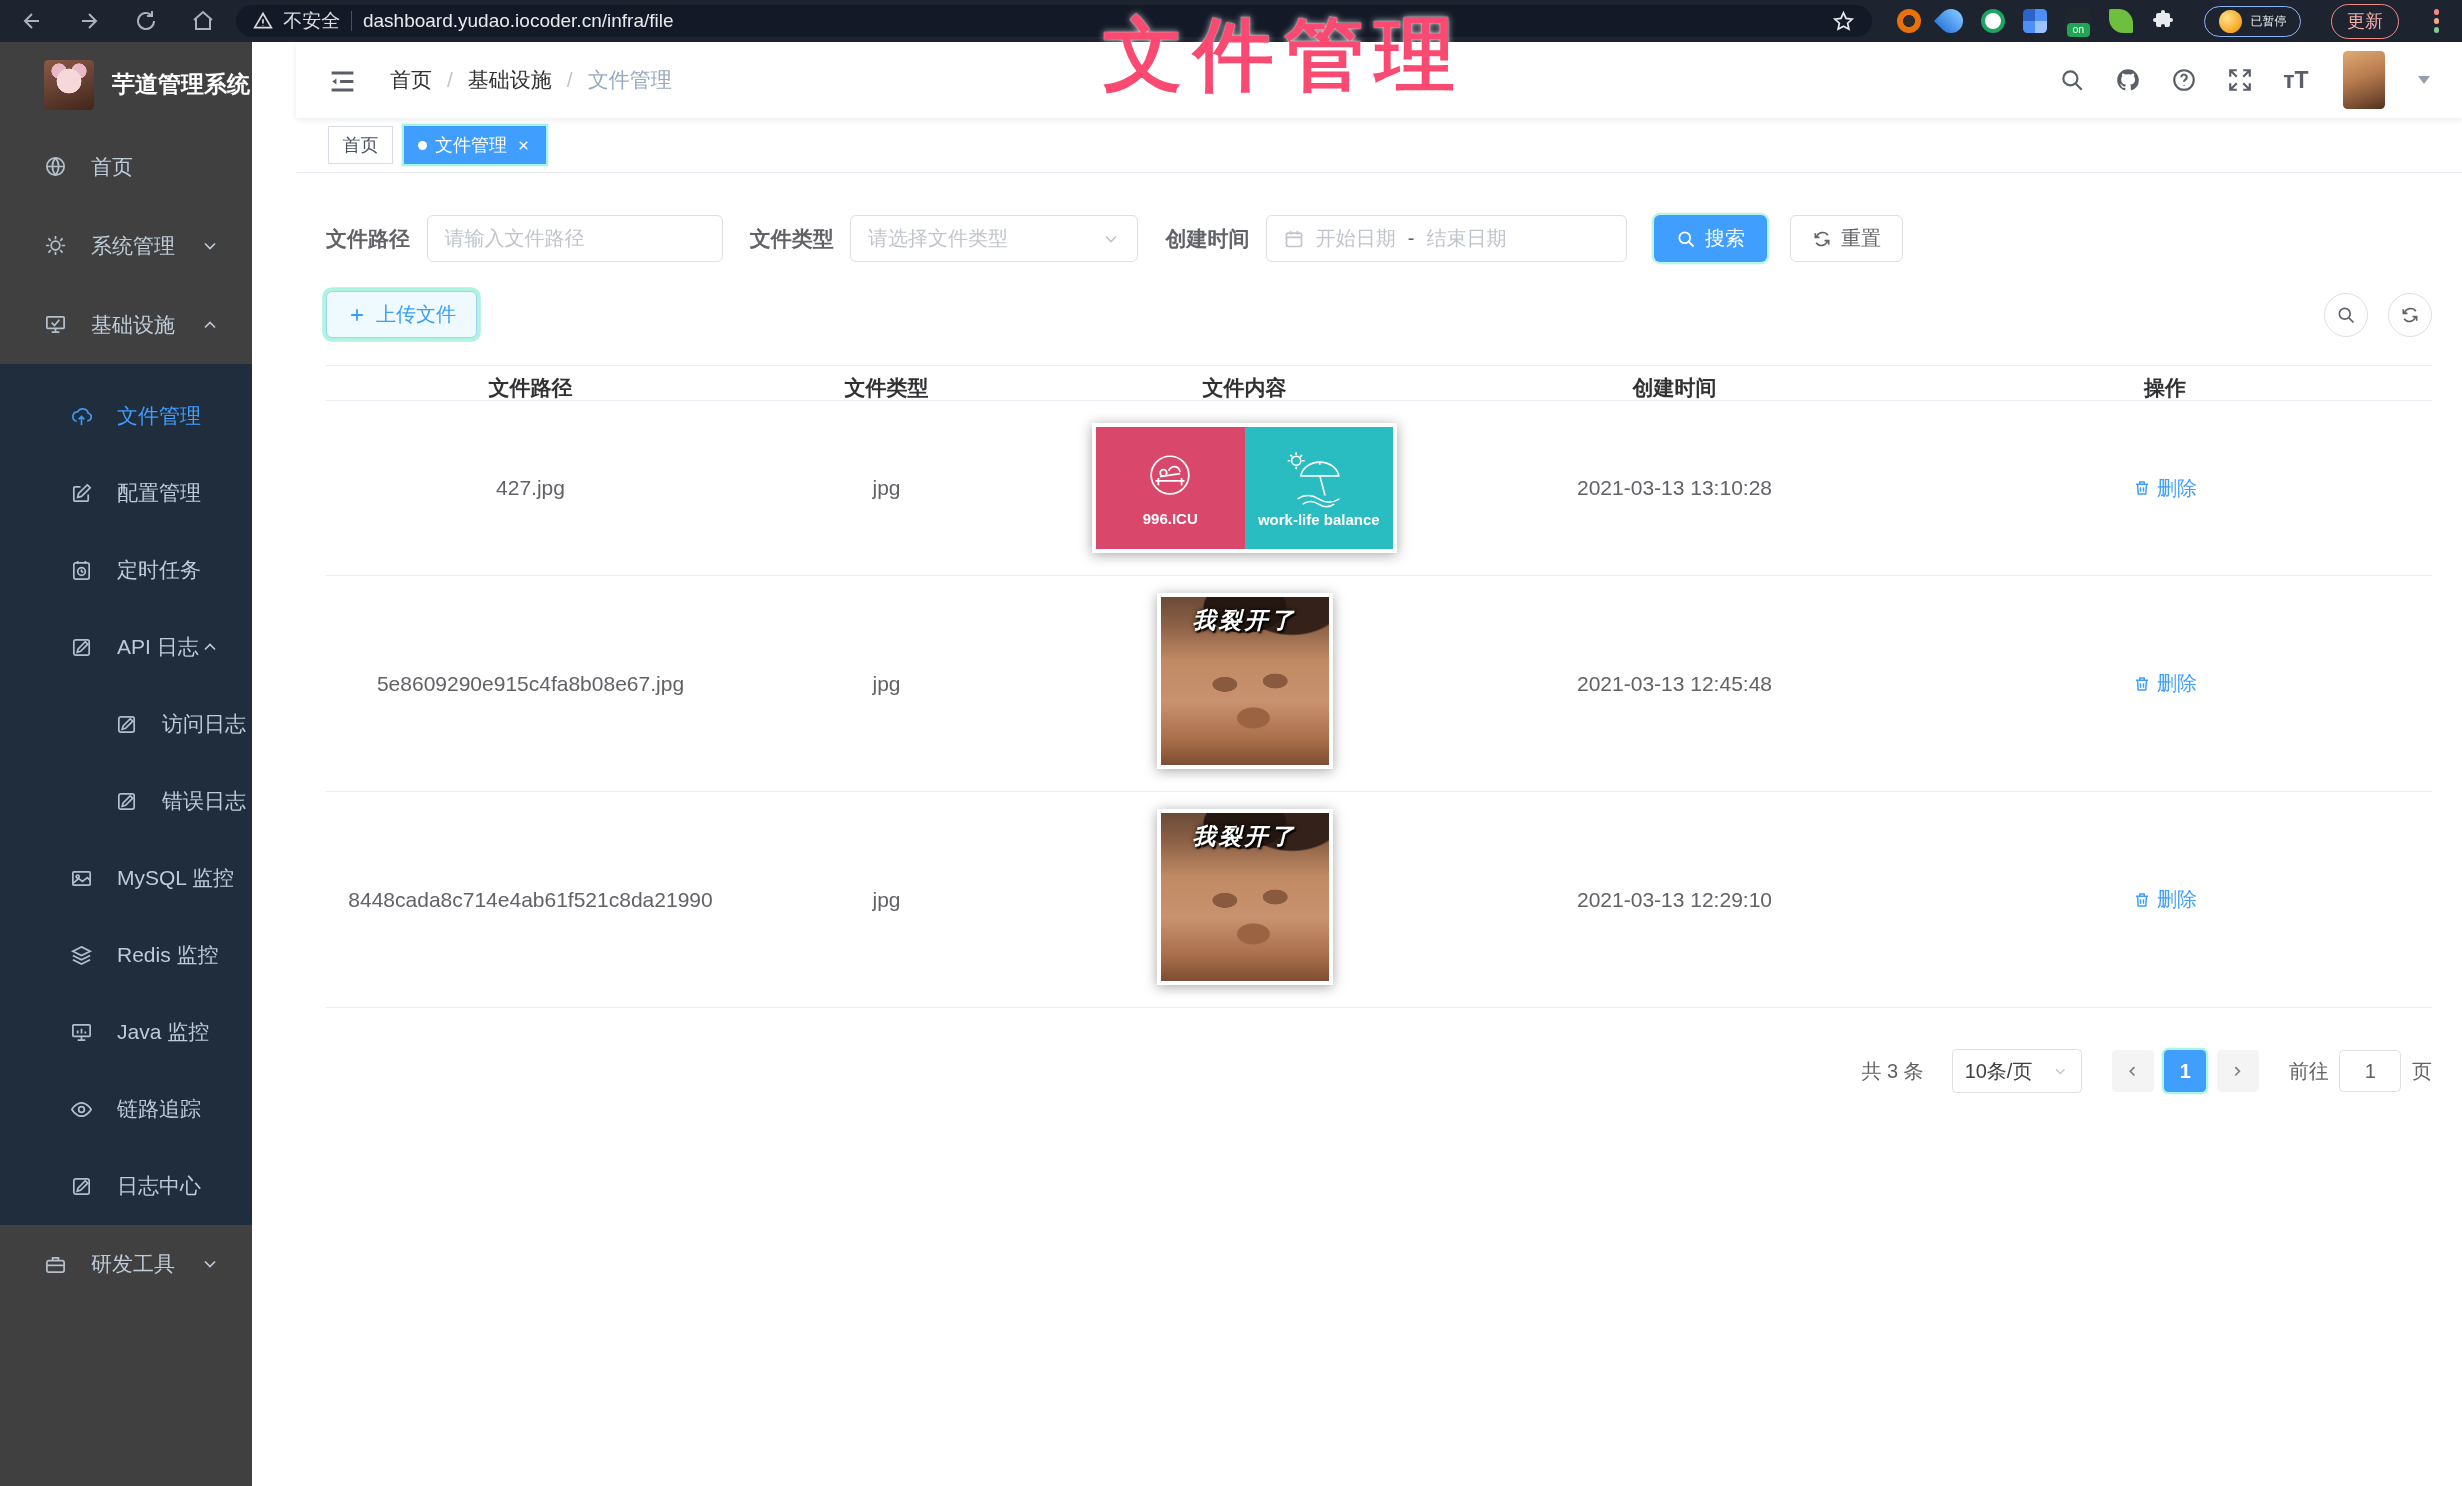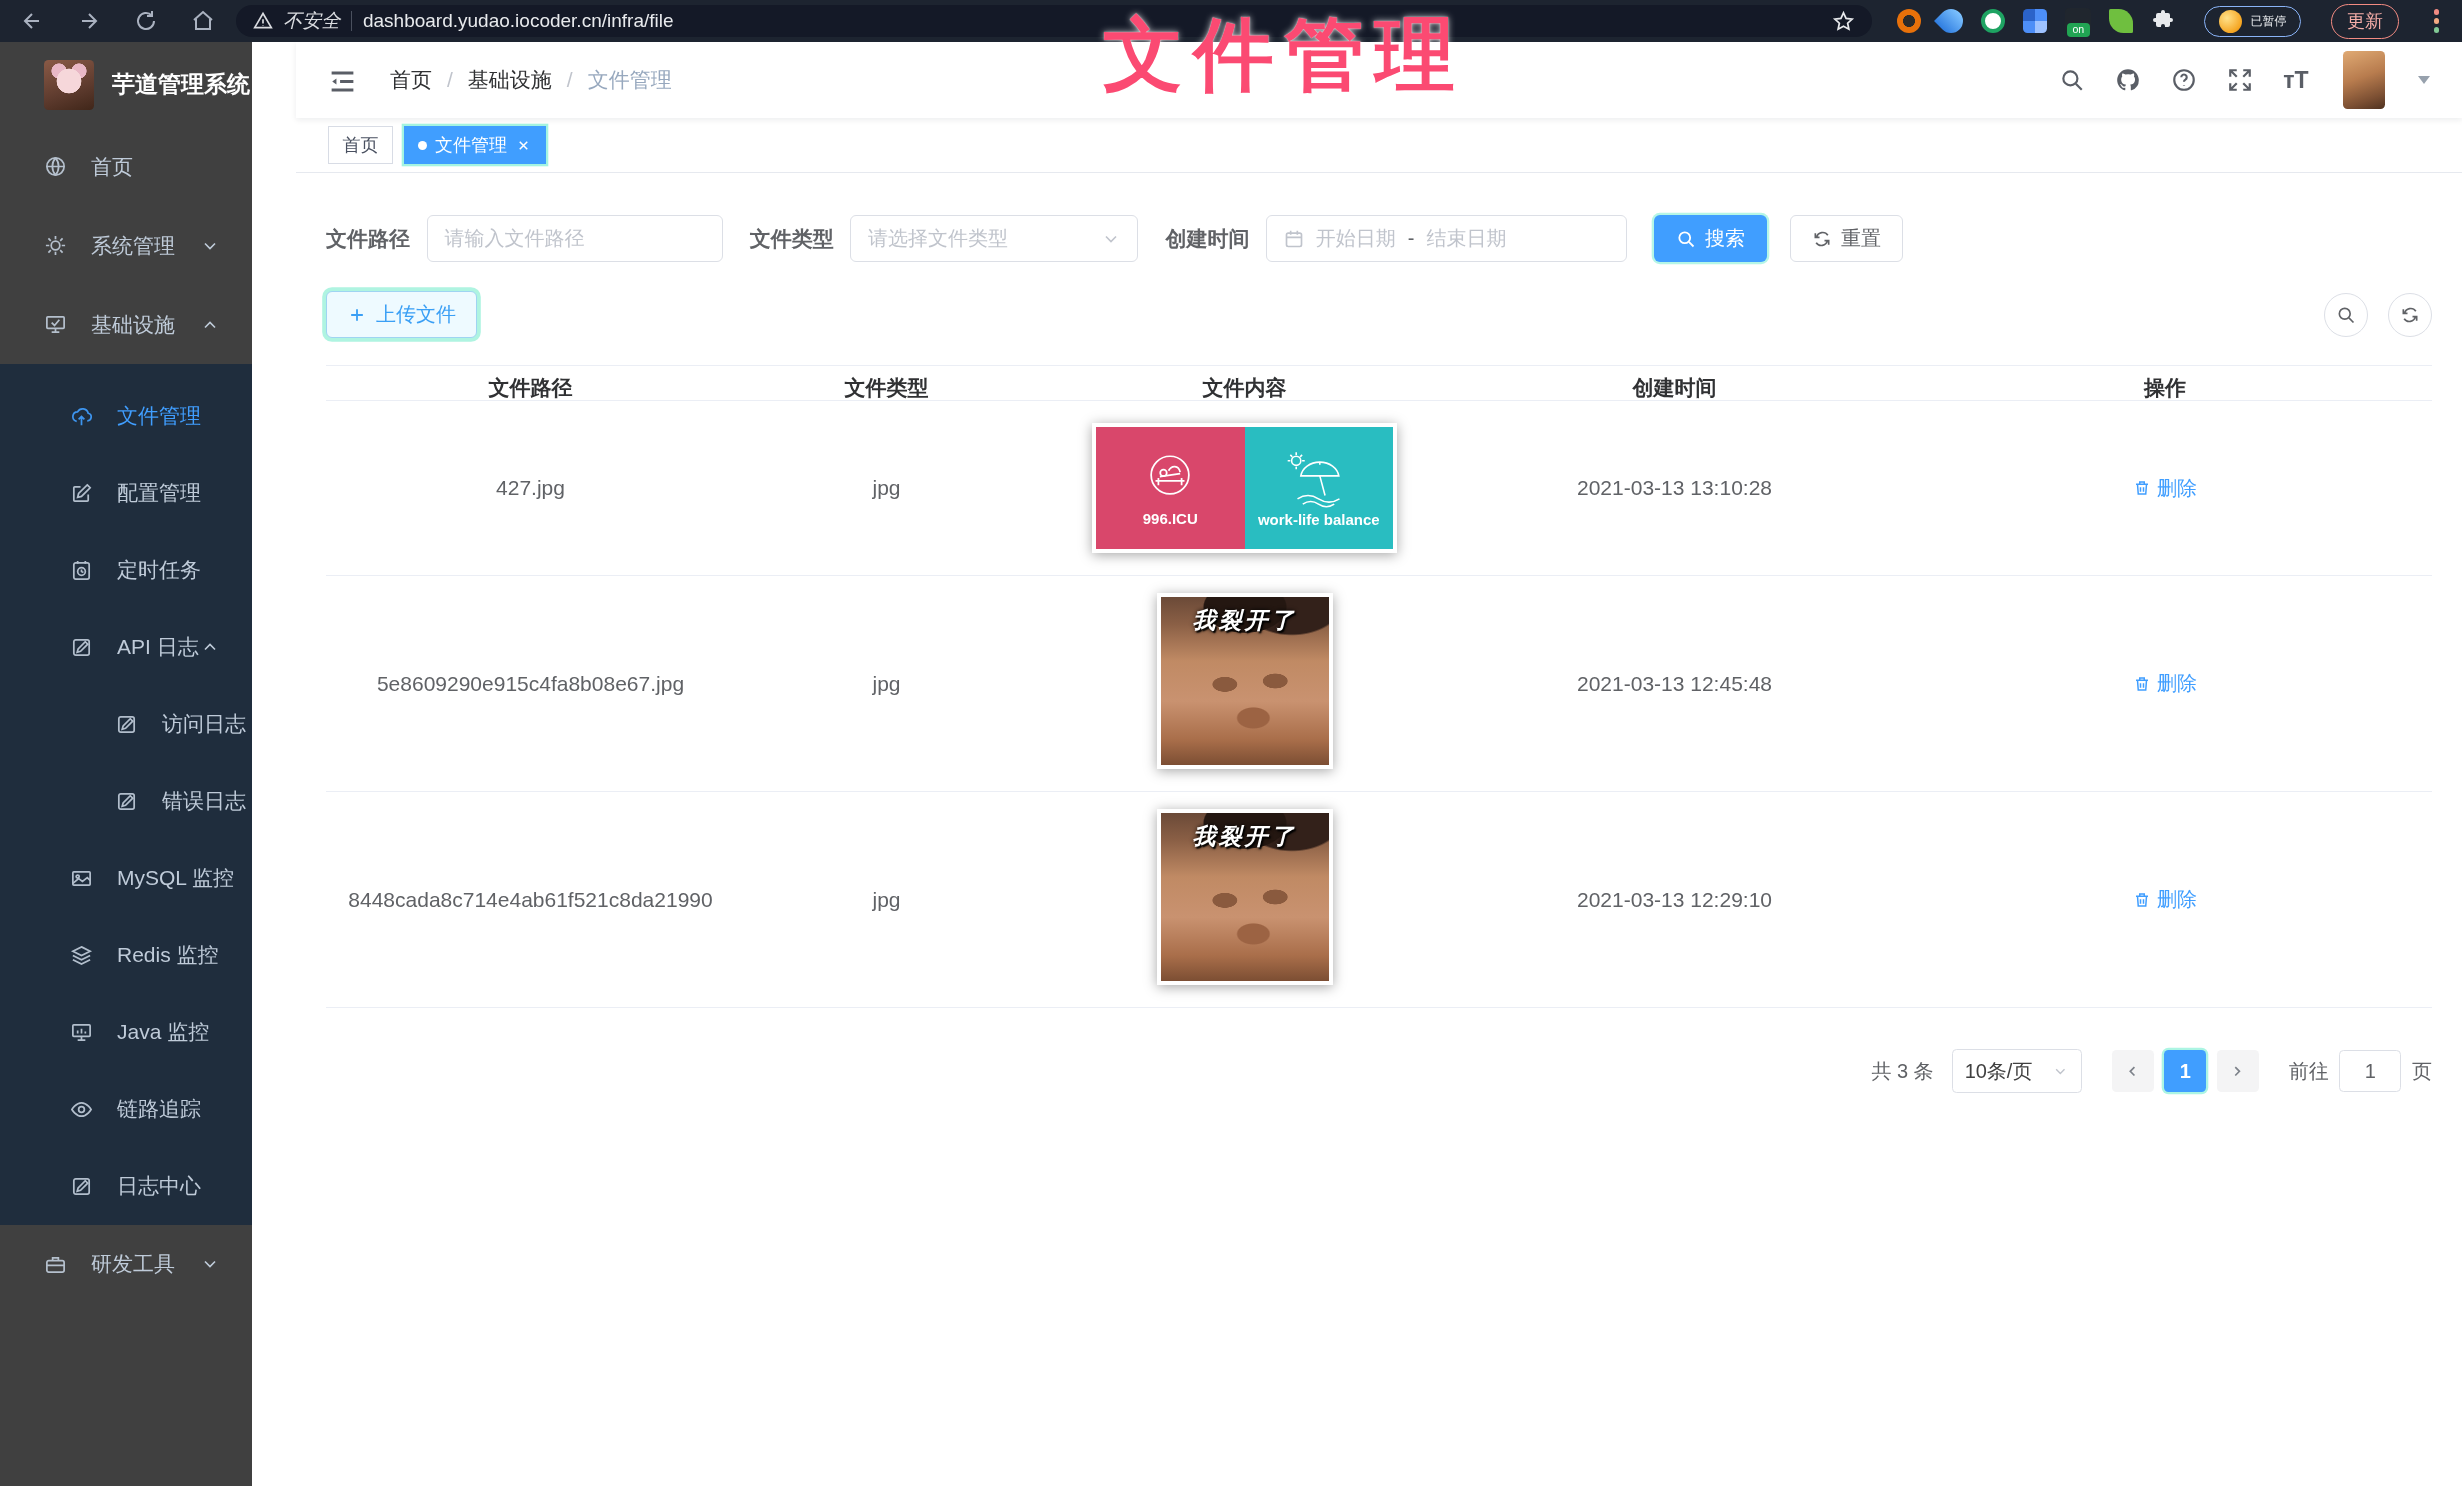--- a/index.html
+++ b/index.html
@@ -14,21 +14,21 @@
   .browser-bar {
     position:absolute; left:0; top:0; width:2462px; height:42px;
     background:#1d2430; display:flex; align-items:center; padding:0 20px; z-index:5;
   }
   .bnav { display:flex; align-items:center; gap:33px; color:#aab2c0; }
   .bnav .nbtn { width:24px; height:24px; cursor:pointer; }
   .omnibox {
     flex:1; margin:0 21px; height:32px; background:#141927; border-radius:18px;
     display:flex; align-items:center; padding:0 16.7px; gap:10.6px; color:#dadce0; min-width:0;
   }
-  .sec-label { font-size:19px; color:#dadce0; white-space:nowrap;font-style:italic; }
+  .sec-label { font-size:19px; color:#dadce0; white-space:nowrap; }
   .omni-sep { width:1.5px; height:20px; background:#4a505e; }
   .url-text { font-size:19px; color:#e8eaed; white-space:nowrap; overflow:hidden; }
   .star { margin-left:auto; color:#e8eaed; }
   .ext-row { display:flex; align-items:center; gap:18px; margin-left:4.5px; }
   .extic { width:24px; height:24px; border-radius:50%; position:relative; flex:none; }
   .ext-gear { background:radial-gradient(circle,#2b2b2b 35%,#e8710a 36%); }
   .ext-drop { background:linear-gradient(180deg,#7ec3ff,#2f7de0); border-radius:50% 50% 50% 0; transform:rotate(45deg); }
   .ext-check { background:#fff; border:4.5px solid #1ea362; }
   .ext-grid { background:conic-gradient(#4d8ef7 0 25%, #9ec2ff 0 50%, #4d8ef7 0 75%, #2b63c9 0); border-radius:4.5px; }
   .ext-on { width:26px; height:26px; border-radius:4.5px; background:#20262e; }
@@ -160,21 +160,21 @@
   }
   .baby .meme-text { position:absolute; top:7.6px; left:0; right:0; text-align:center;
     color:#fff; font-size:23px; font-weight:700; letter-spacing:3px;
     text-shadow:0 0 4.5px #000, 1.5px 1.5px 1.5px #000; }
   .del-link { display:flex; align-items:center; gap:6px; color:#409eff; font-size:20px; cursor:pointer; }
   .del-link svg { width:18px; height:18px; }
 
   
   .pagination { margin-top:41px; display:flex; justify-content:flex-end; align-items:center;
     font-size:20px; color:#606266; padding-right:0; }
-  .pg-total { margin-right:18px; }
+  .pg-total { margin-right:28px; }
   .size-select { width:130px; height:44px; border:1.5px solid #dcdfe6; border-radius:4.5px;
     display:flex; align-items:center; justify-content:space-between; padding:0 12px;
     color:#404040; cursor:pointer; margin-right:30px; background:#fff; }
   .size-select .cic { width:16.7px; height:16.7px; color:#c0c4cc; }
   .pg-btn { width:42px; height:42px; border-radius:4.5px; background:#f4f4f5; color:#7d828a;
     display:flex; align-items:center; justify-content:center; cursor:pointer; margin-left:10.6px; }
   .pg-btn svg { width:16.7px; height:16.7px; }
   .pg-page { background:#409eff; color:#fff; font-weight:700;
     box-shadow:0 0 0 2.3px rgba(90,235,200,.5); }
   .pg-goto { display:flex; align-items:center; gap:10.6px; margin-left:30px; }

